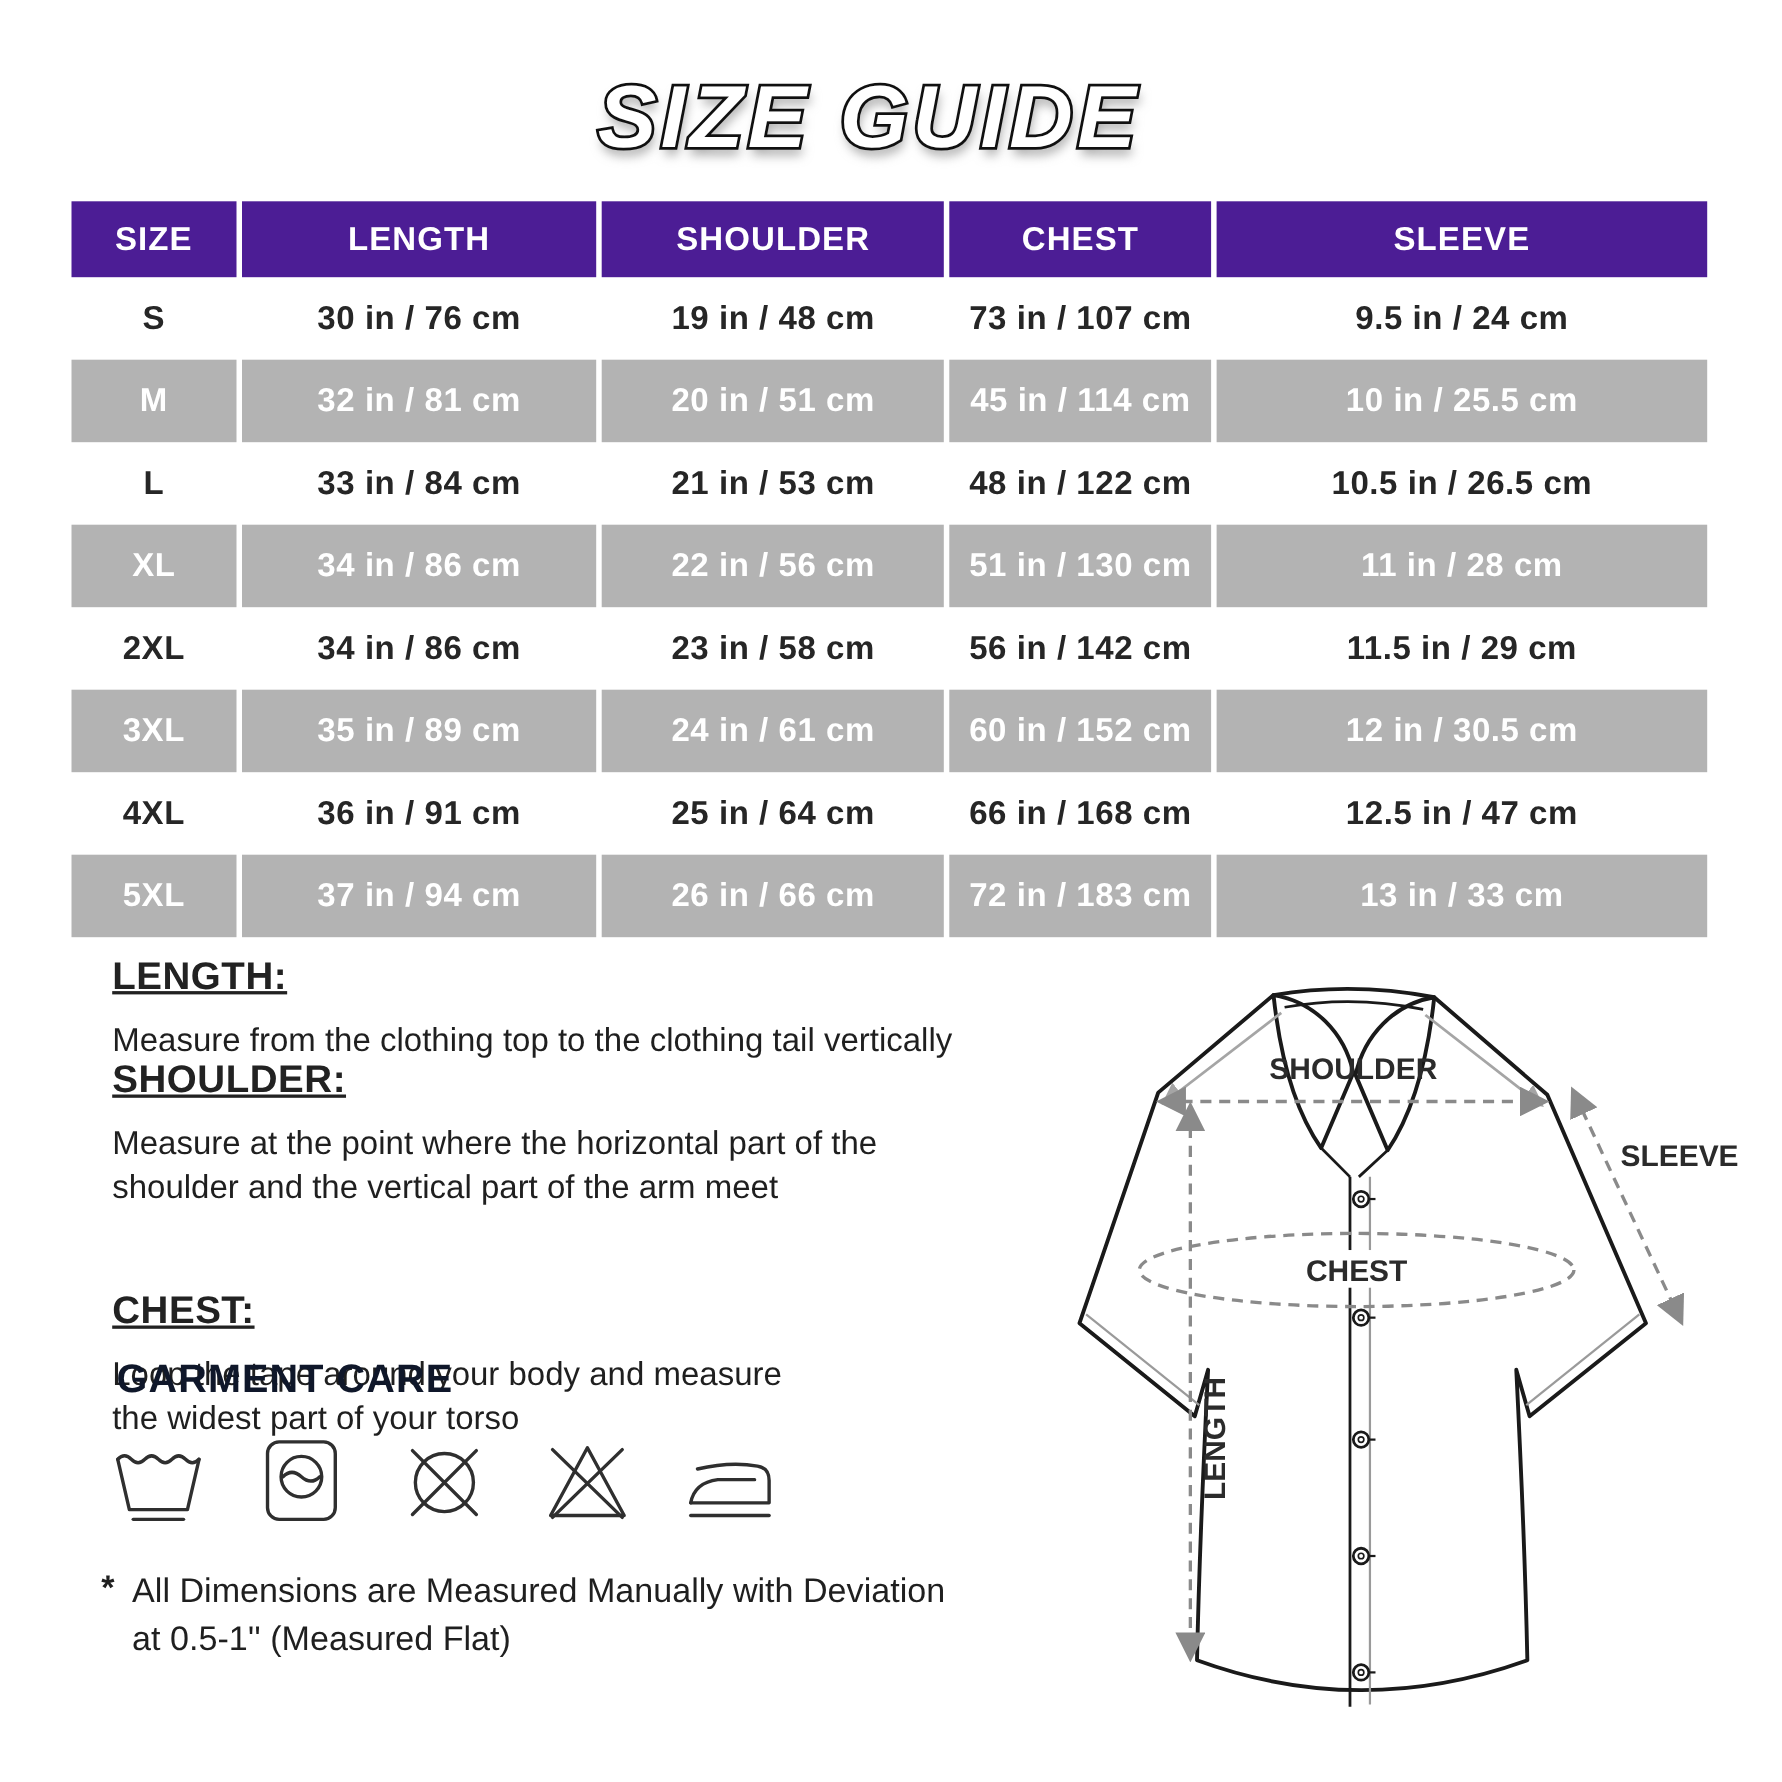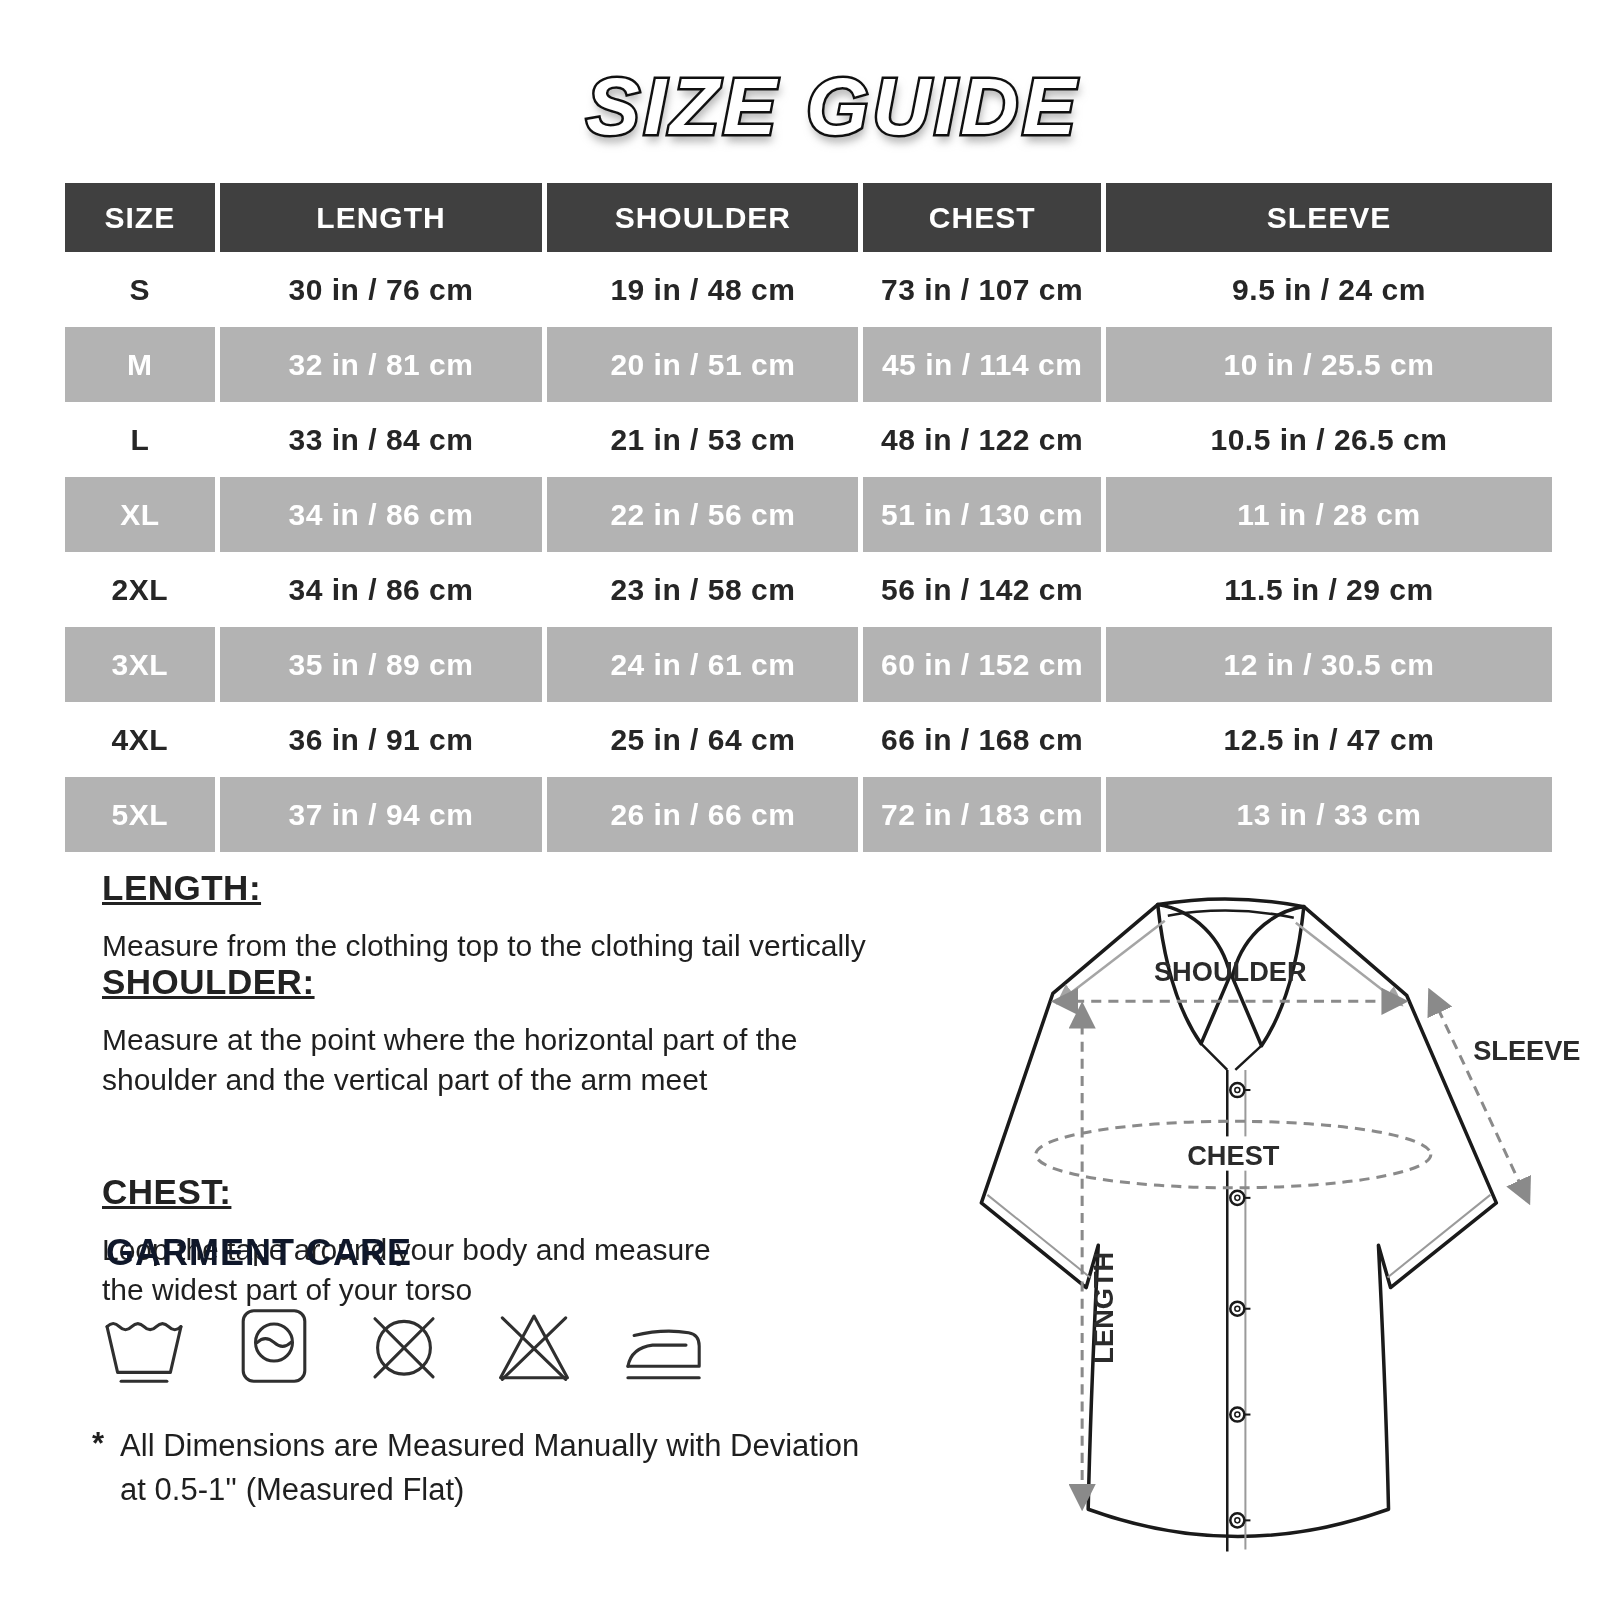--- a/index.html
+++ b/index.html
@@ -1,25 +1,25 @@
 <!DOCTYPE html>
 <html><head>
 <meta charset="utf-8">
 <style>
   html,body{margin:0;padding:0;background:#fff;}
   body{width:1620px;height:1620px;position:relative;overflow:hidden;
        font-family:"Liberation Sans","DejaVu Sans",sans-serif;color:#262626;}
 
   
-  .title-wrap{position:absolute;left:0;top:28px;width:1376px;height:150px;padding-left:43px;}
+  .title-wrap{position:absolute;left:0;top:28px;width:1376px;height:150px;}
 
   
   .size-table{position:absolute;left:60px;top:183px;width:1497px;
               border-collapse:separate;border-spacing:5px 0;table-layout:fixed;}
-  .size-table th{background:#404040;color:#fff;height:67px;
+  .size-table th{background:#4c1d95;color:#fff;height:67px;
                  font-size:30px;font-weight:700;letter-spacing:1px;text-align:center;}
   .size-table td{height:73px;text-align:center;font-size:30px;font-weight:700;
                  color:#262626;letter-spacing:.5px;}
   .size-table tbody tr:nth-child(even) td{background:#b3b3b3;color:#fff;}
   col.c-size{width:10.2%}col.c-length{width:22%}col.c-shoulder{width:21.2%}
   col.c-chest{width:16.2%}col.c-sleeve{width:30.4%}
 
   
   .measure-section{position:absolute;left:102px;width:880px;}
   .measure-heading{font-size:35px;font-weight:700;color:#222;letter-spacing:.5px;text-decoration:underline;}

